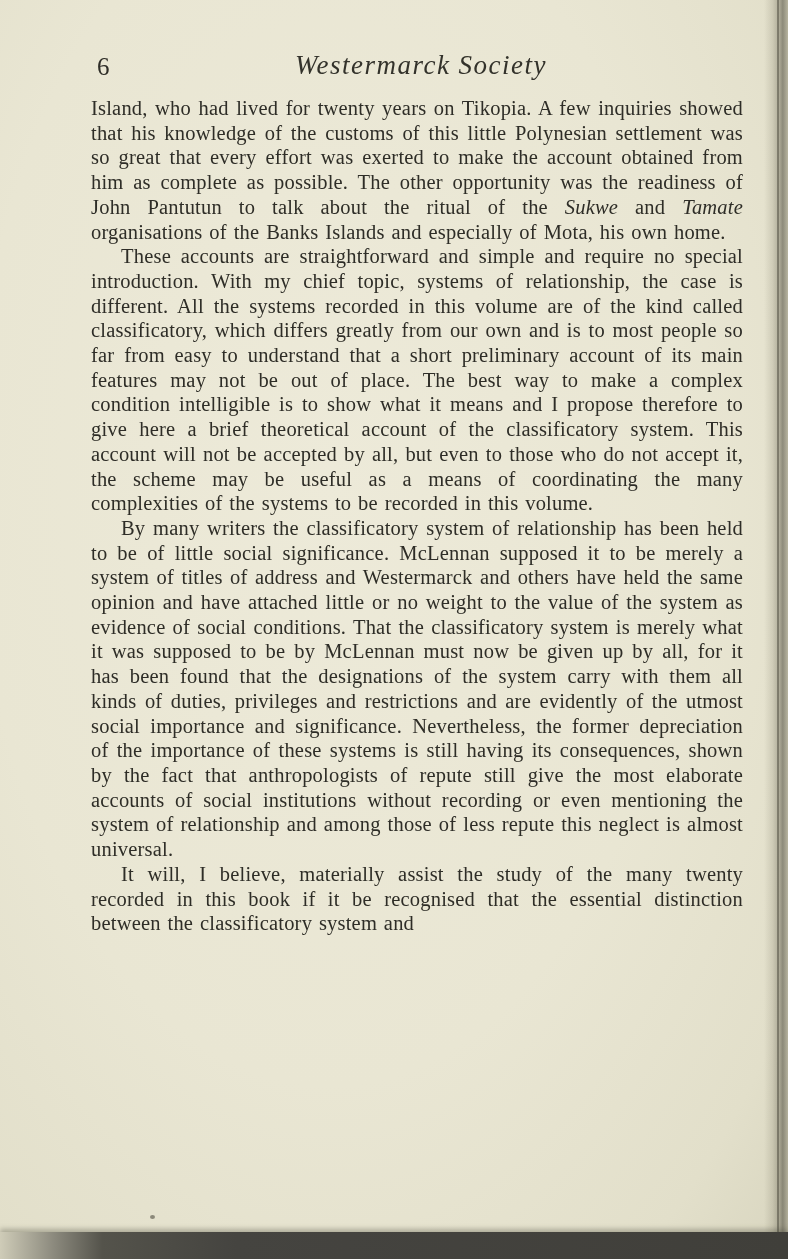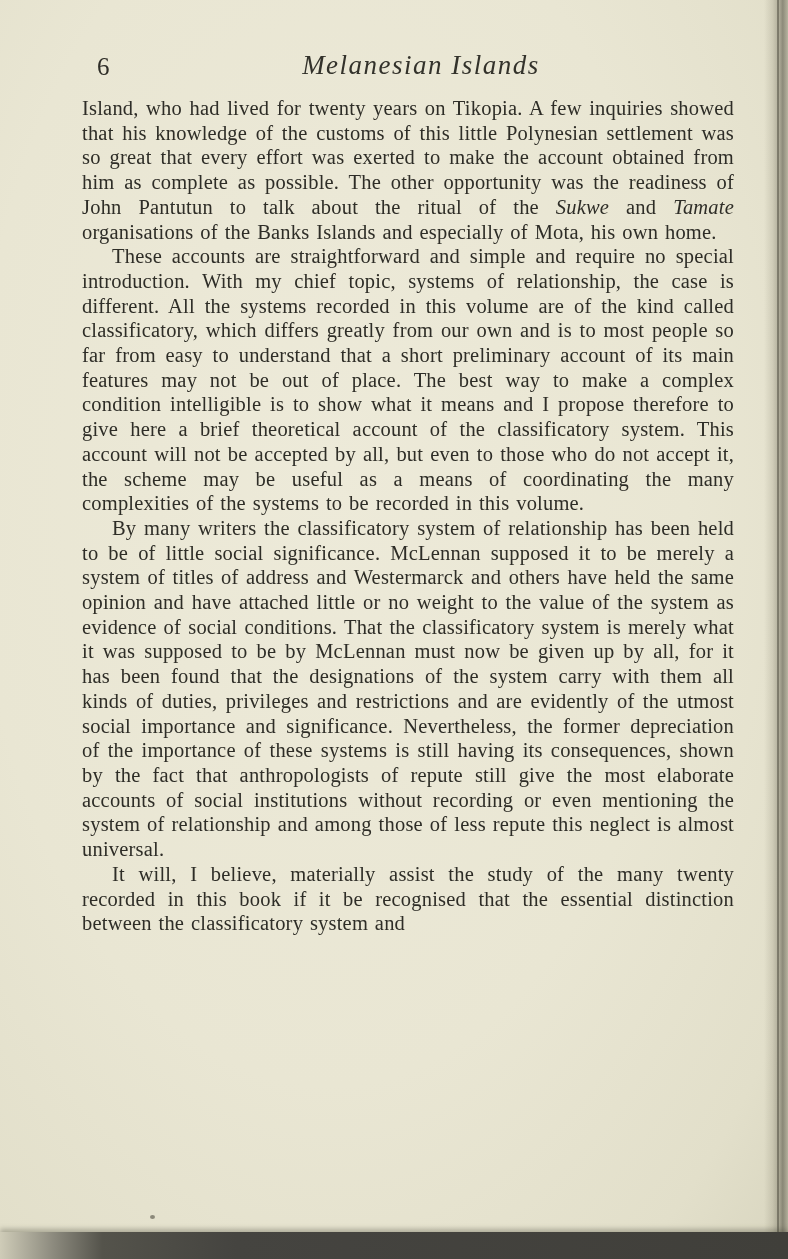--- a/index.html
+++ b/index.html
@@ -36,21 +36,21 @@
     font-style: italic;
     font-size: 27px;
     letter-spacing: 1.5px;
     color: #33322b;
   }
 
   
   .body-text {
     position: absolute;
     top: 96px;
-    left: 82px;
+    left: 91px;
     width: 652px;
     font-size: 20.5px;
     line-height: 24.7px;
     text-align: justify;
     letter-spacing: 0.2px;
     word-spacing: 1.5px;
     font-family: Liberation Serif, serif;
   }
   .body-text p { margin: 0; }
   .body-text p.indent { text-indent: 30px; }
@@ -105,21 +105,21 @@
     opacity: 0.65;
   }
 </style>
 </head>
 <body>
 
 <div class="page">
 
   <div class="header">
     <span class="page-number">6</span>
-    <span class="running-title">Melanesian Islands</span>
+    <span class="running-title">Westermarck Society</span>
   </div>
 
   <div class="body-text">
       <p class=""><span>Island, who had lived for twenty years on Tikopia. A few inquiries showed that his knowledge of the customs of this little Polynesian settlement was so great that every effort was exerted to make the account obtained from him as complete as possible. The other opportunity was the readiness of John Pantutun to talk about the ritual of the </span><span class="italic">Sukwe</span><span> and </span><span class="italic">Tamate</span><span> organisations of the Banks Islands and especially of Mota, his own home.</span></p>
       <p class="indent"><span>These accounts are straightforward and simple and require no special introduction. With my chief topic, systems of relationship, the case is different. All the systems recorded in this volume are of the kind called classificatory, which differs greatly from our own and is to most people so far from easy to understand that a short preliminary account of its main features may not be out of place. The best way to make a complex condition intelligible is to show what it means and I propose therefore to give here a brief theoretical account of the classificatory system. This account will not be accepted by all, but even to those who do not accept it, the scheme may be useful as a means of coordinating the many complexities of the systems to be recorded in this volume.</span></p>
       <p class="indent"><span>By many writers the classificatory system of relationship has been held to be of little social significance. McLennan supposed it to be merely a system of titles of address and Westermarck and others have held the same opinion and have attached little or no weight to the value of the system as evidence of social conditions. That the classificatory system is merely what it was supposed to be by McLennan must now be given up by all, for it has been found that the designations of the system carry with them all kinds of duties, privileges and restrictions and are evidently of the utmost social importance and significance. Nevertheless, the former depreciation of the importance of these systems is still having its consequences, shown by the fact that anthropologists of repute still give the most elaborate accounts of social institutions without recording or even mentioning the system of relationship and among those of less repute this neglect is almost universal.</span></p>
       <p class="indent"><span>It will, I believe, materially assist the study of the many twenty recorded in this book if it be recognised that the essential distinction between the classificatory system and</span></p>
     </div>
 
   <span class="artifact-dot"></span>

